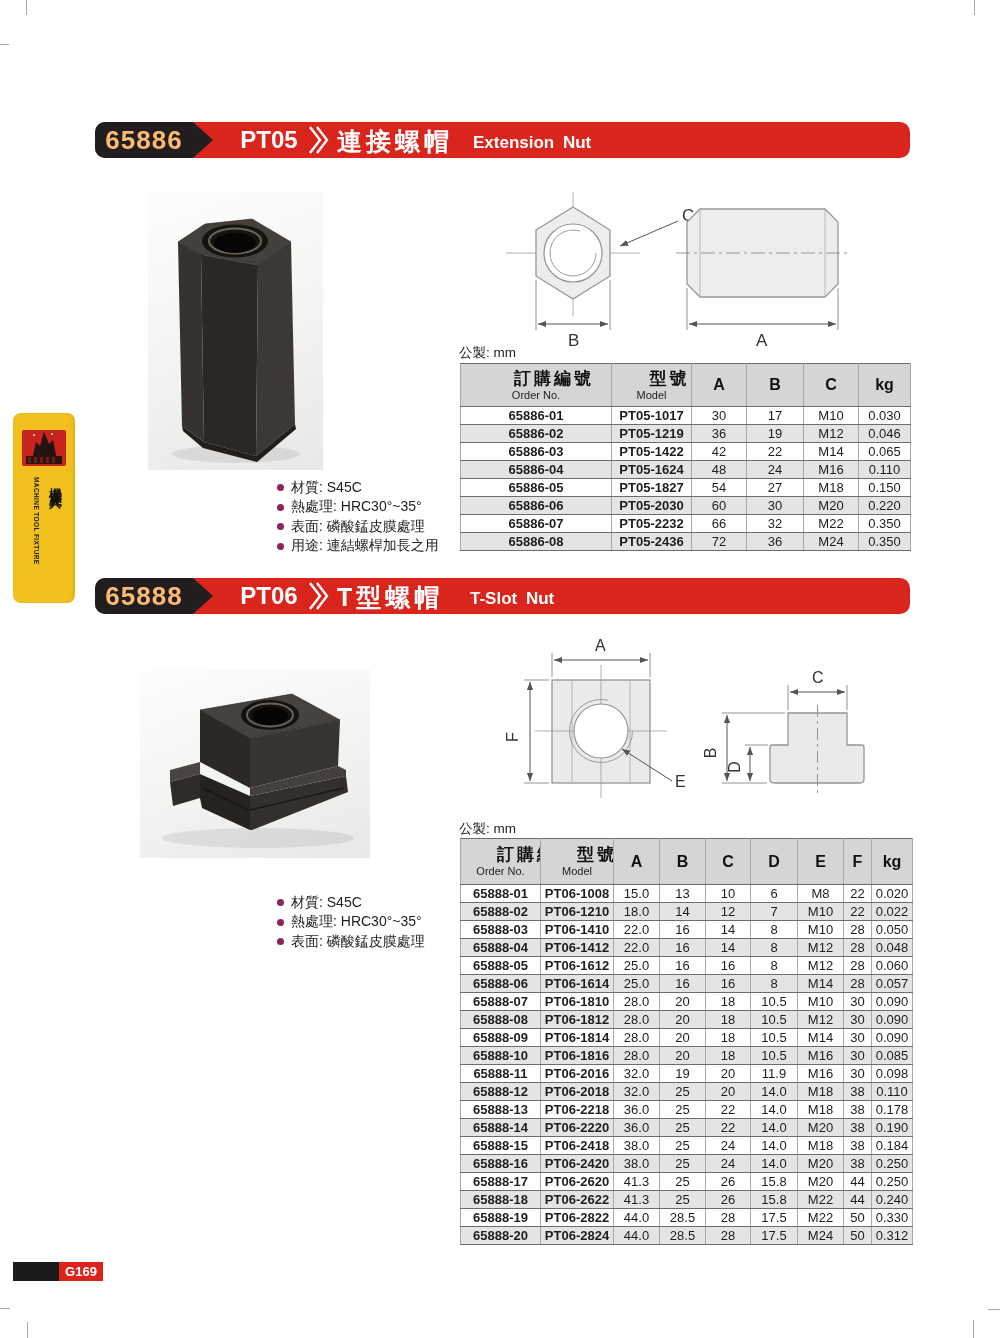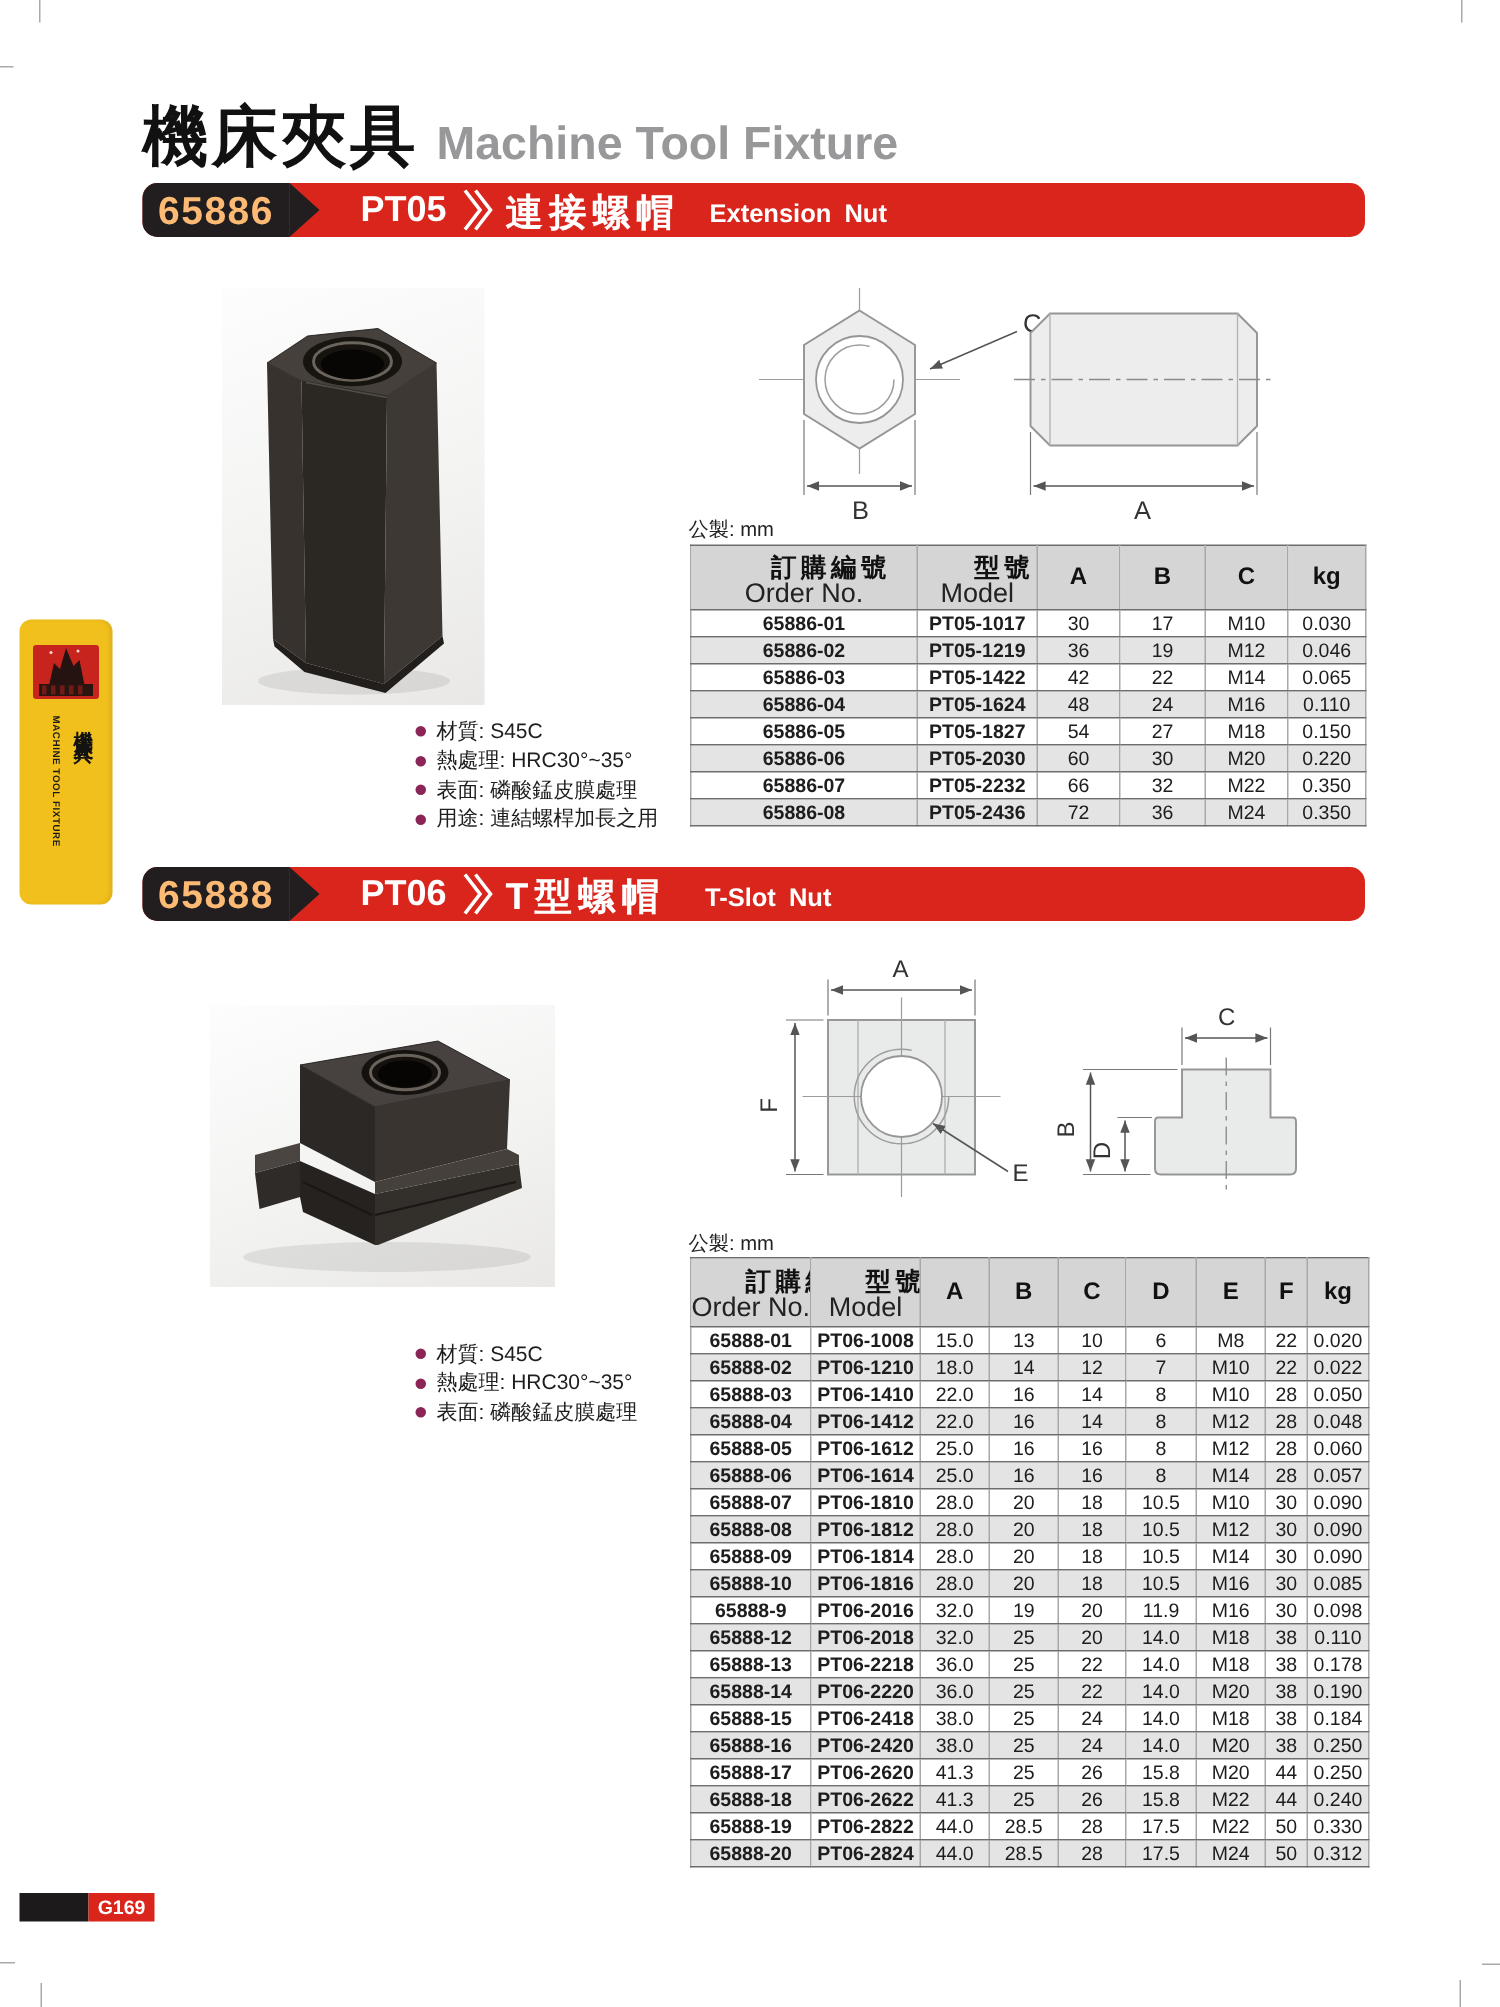--- a/index.html
+++ b/index.html
@@ -50,21 +50,21 @@
   .spec-table th,.spec-table td{border-top:1px solid #6d6d6d;border-bottom:1px solid #6d6d6d;
     border-left:1px solid #a8a8a8;border-right:1px solid #a8a8a8;text-align:center;vertical-align:middle;
     overflow:hidden;white-space:nowrap;}
   .spec-table thead th{background:#d5d5d6;}
   .spec-table tbody tr:nth-child(even) td{background:#e4e4e5;}
   .spec-table tbody td{height:18px;font-size:13px;color:#1d1d1d;}
   .spec-table tbody td:nth-child(1),.spec-table tbody td:nth-child(2){font-weight:bold;font-size:13px;}
   #table-1 thead th{height:43px;}
   #table-2 thead th{height:46px;}
   .th-zh{display:block;font-size:17px;font-weight:bold;letter-spacing:3px;color:#111;line-height:19px;padding-left:36px;}
-  .th-en{display:block;font-size:18px;font-weight:normal;color:#222;line-height:14px;}
+  .th-en{display:block;font-size:11px;font-weight:normal;color:#222;line-height:14px;}
   .th-dim{font-size:16px;font-weight:bold;color:#111;}
 
   
   .specs{position:absolute;list-style:none;}
   .specs li{display:flex;align-items:center;height:19.5px;font-size:14px;color:#1e1e1e;white-space:nowrap;}
   .specs .dot{width:7px;height:7px;border-radius:50%;background:var(--bullet-color);
     margin-right:7px;flex:0 0 auto;}
 
   
   .drawing{position:absolute;}
@@ -91,23 +91,20 @@
 <div class="page">
 
   <div class="crop" style="left:26px;top:0;width:1px;height:15px;"></div>
   <div class="crop" style="left:0;top:44px;width:9px;height:1px;"></div>
   <div class="crop" style="left:974px;top:0;width:1px;height:15px;"></div>
   <div class="crop" style="left:0;top:1308px;width:10px;height:1px;"></div>
   <div class="crop" style="left:27px;top:1322px;width:1px;height:16px;"></div>
   <div class="crop" style="left:988px;top:1309px;width:12px;height:1px;"></div>
   <div class="crop" style="left:973px;top:1320px;width:1px;height:18px;"></div>
 
-  <div class="page-title">
-    <span class="zh">機床夾具</span><span class="en">Machine Tool Fixture</span>
-  </div>
 
   <div class="banner" style="top:122px;">
     <div class="banner-red"></div>
     <div class="banner-black">65886</div>
     <div class="banner-point"></div>
     <div class="banner-series">PT05</div>
     <svg class="banner-chevron" width="22" height="28" viewBox="0 0 22 28">
       <polyline points="3,1 13,14 3,27" fill="none" stroke="#ffffff" stroke-width="2.4"></polyline>
       <polyline points="10,1 20,14 10,27" fill="none" stroke="#ffffff" stroke-width="2.4"></polyline>
     </svg>
@@ -497,21 +494,21 @@
           <td>PT06-1816</td>
           <td>28.0</td>
           <td>20</td>
           <td>18</td>
           <td>10.5</td>
           <td>M16</td>
           <td>30</td>
           <td>0.085</td>
         </tr>
         <tr>
-          <td>65888-9</td>
+          <td>65888-11</td>
           <td>PT06-2016</td>
           <td>32.0</td>
           <td>19</td>
           <td>20</td>
           <td>11.9</td>
           <td>M16</td>
           <td>30</td>
           <td>0.098</td>
         </tr>
         <tr>

